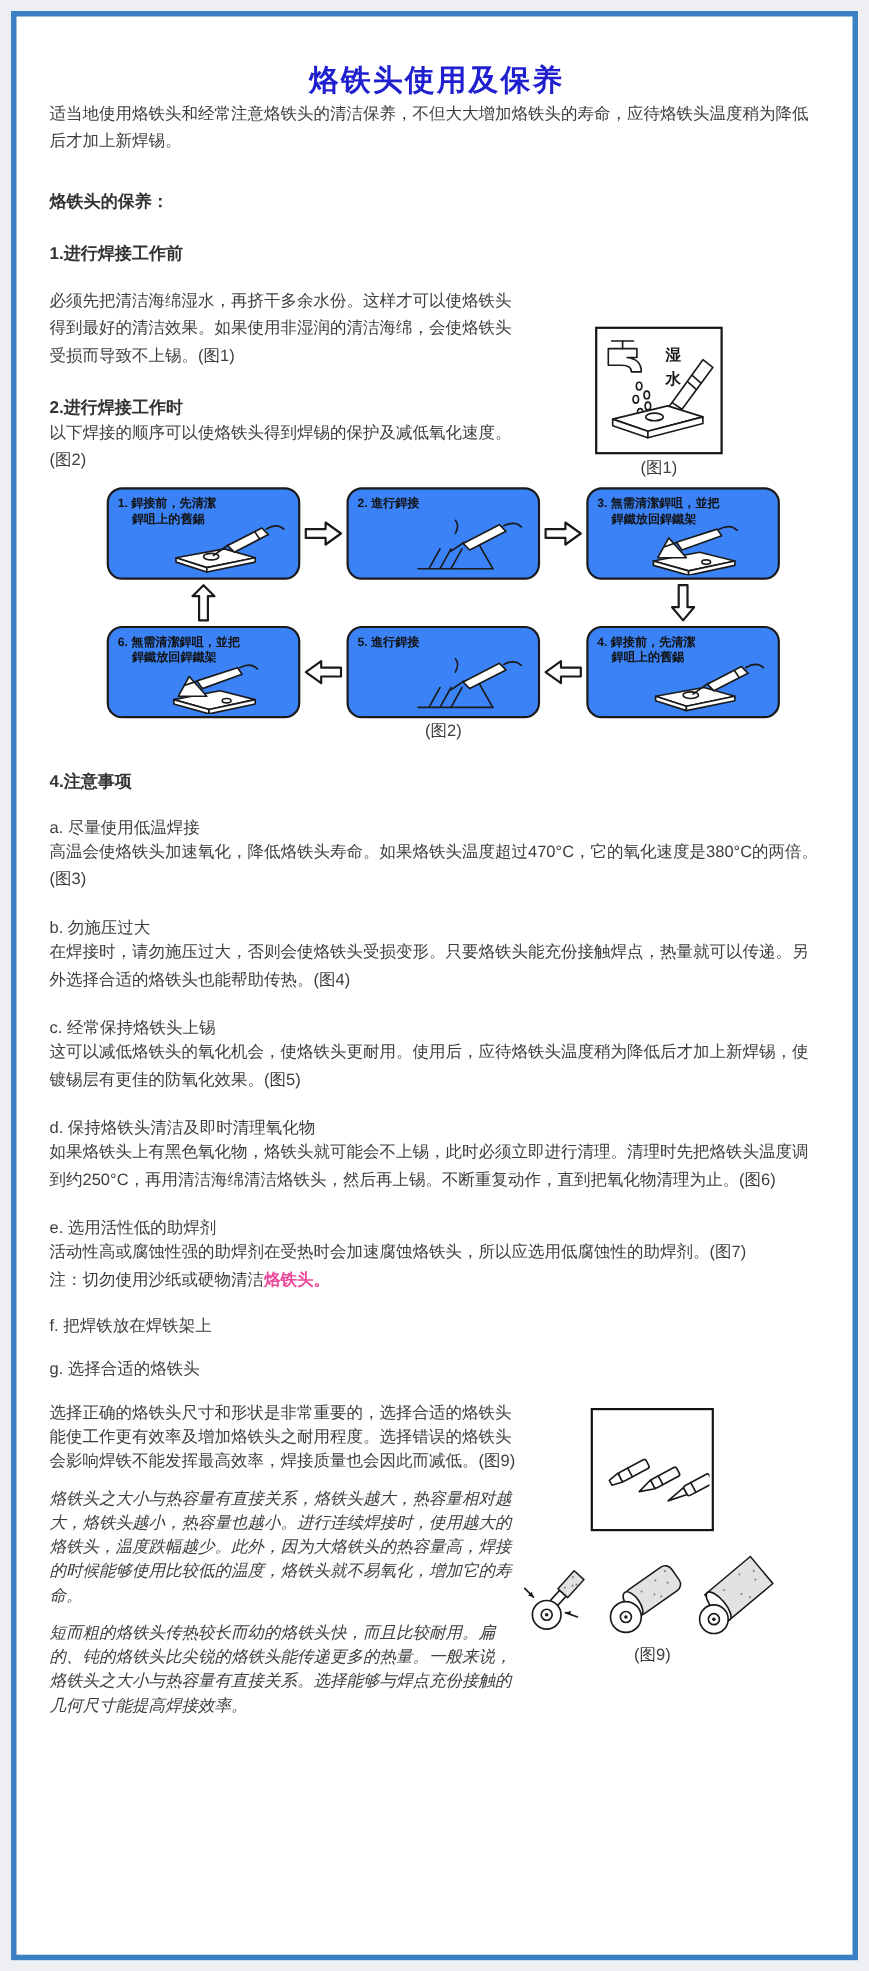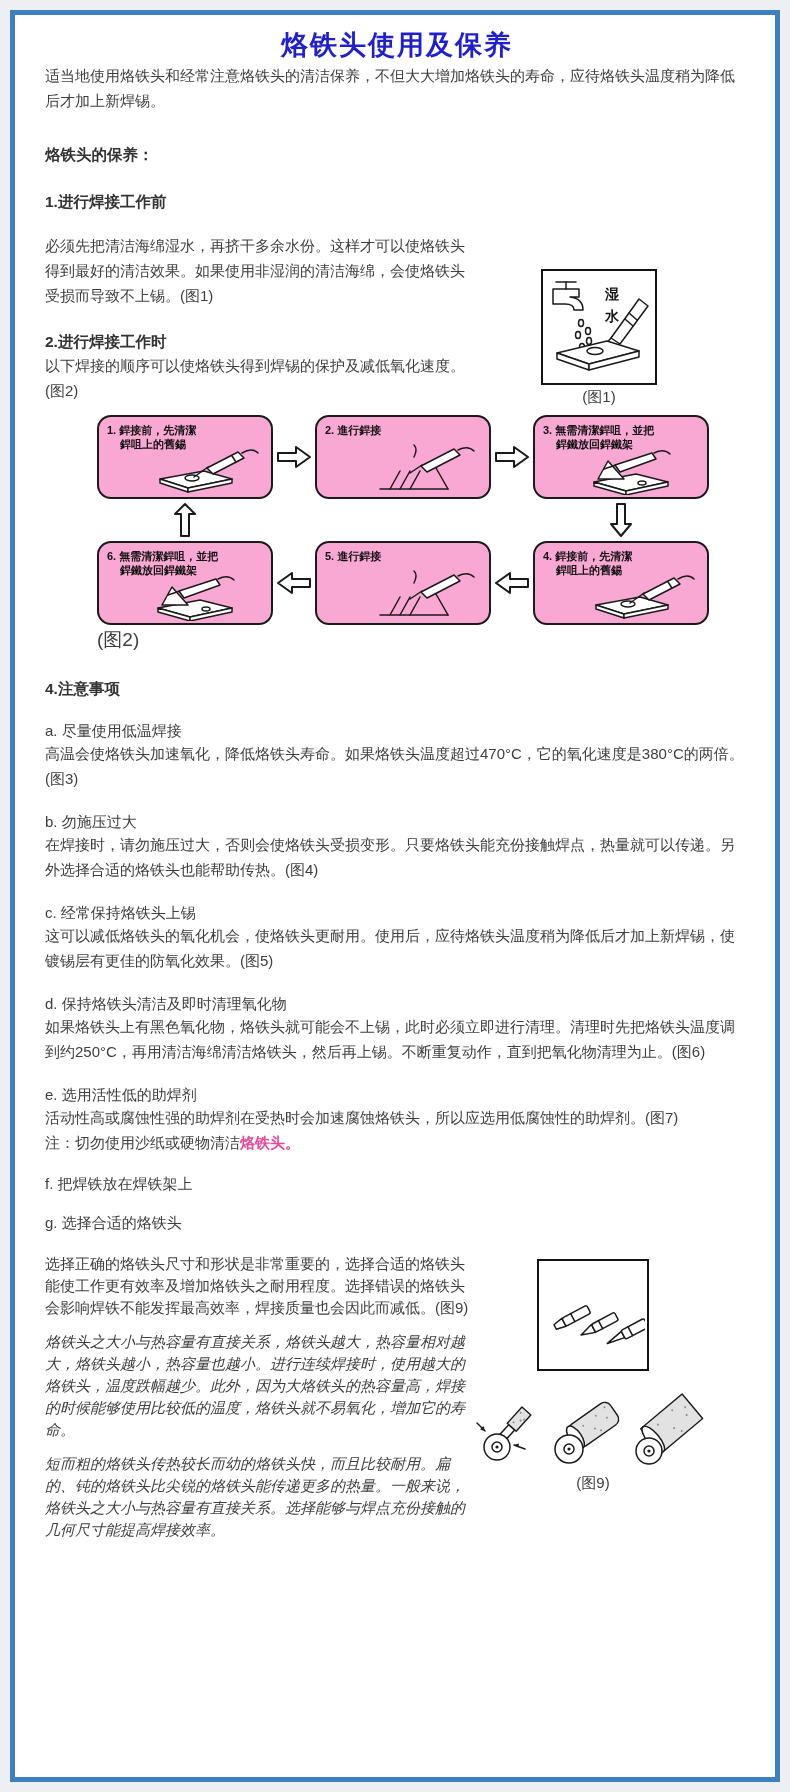--- a/index.html
+++ b/index.html
@@ -5,21 +5,21 @@
   html,body{margin:0;padding:0;}
   body{
     width:790px;height:1792px;position:relative;
     background:#edeff2;
     font-family:"Liberation Sans",sans-serif;
     color:#3e3e3e;
   }
   .frame{
     position:absolute;left:10px;top:10px;width:770px;height:1772px;
     box-sizing:border-box;border:5px solid #3a80c2;background:#ffffff;
-    padding:0 26px 0 30px;overflow:hidden;
+    padding:28px 26px 0 30px;overflow:hidden;
   }
   h1.title{
     margin:12px 0 0;text-align:center;
     font-family:"Liberation Serif",serif;
     font-size:27px;font-weight:bold;color:#1f1fd0;letter-spacing:2px;
   }
   p.body{margin:0;font-size:15px;line-height:25px;color:#3e3e3e;}
   .bold-head{margin:0;font-size:15.5px;font-weight:bold;color:#333;}
   .item-head{margin:0;font-size:15px;color:#3e3e3e;}
   .intro{margin-top:26px;}
@@ -34,27 +34,27 @@
   .fig-caption{font-size:15px;color:#3e3e3e;margin-top:3px;text-align:center;}
   
   .flow{
     margin-top:8px;margin-left:52px;
     display:grid;
     grid-template-columns:176px 42px 176px 42px 176px;
     grid-template-rows:84px 42px 84px;
   }
   .fbox{
     box-sizing:border-box;border:2px solid #1a1a1a;border-radius:14px;
-    background:#f9a8d4;position:relative;padding:6px 8px;overflow:hidden;
+    background:#3b82f6;position:relative;padding:6px 8px;overflow:hidden;
   }
   .fbox .l1,.fbox .l2{font-size:11px;font-weight:bold;color:#111;line-height:1.3;}
   .fbox .l2{padding-left:13px;}
   .fbox svg.boxicon{position:absolute;right:3px;bottom:2px;}
   .acell{display:flex;align-items:center;justify-content:center;}
-  .cap2{width:612px;margin-left:52px;margin-top:2px;text-align:left;font-size:19px;}
+  .cap2{width:612px;margin-left:52px;margin-top:2px;text-align:center;font-size:15px;}
   .h-notes{margin-top:26px;}
   .mt-head{margin-top:22px;}
   .mt-body{margin-top:24px;}
   .caution{margin-top:24px;}
   .caution b{color:#ec4899;}
   .fg-item{margin-top:20px;}
   .row2{margin-top:20px;display:flex;}
   .row2 .col-text{width:428px;}
   .row2 p.body{line-height:22px;}
   .row2 .p-follow{margin-top:12px;font-style:italic;}

